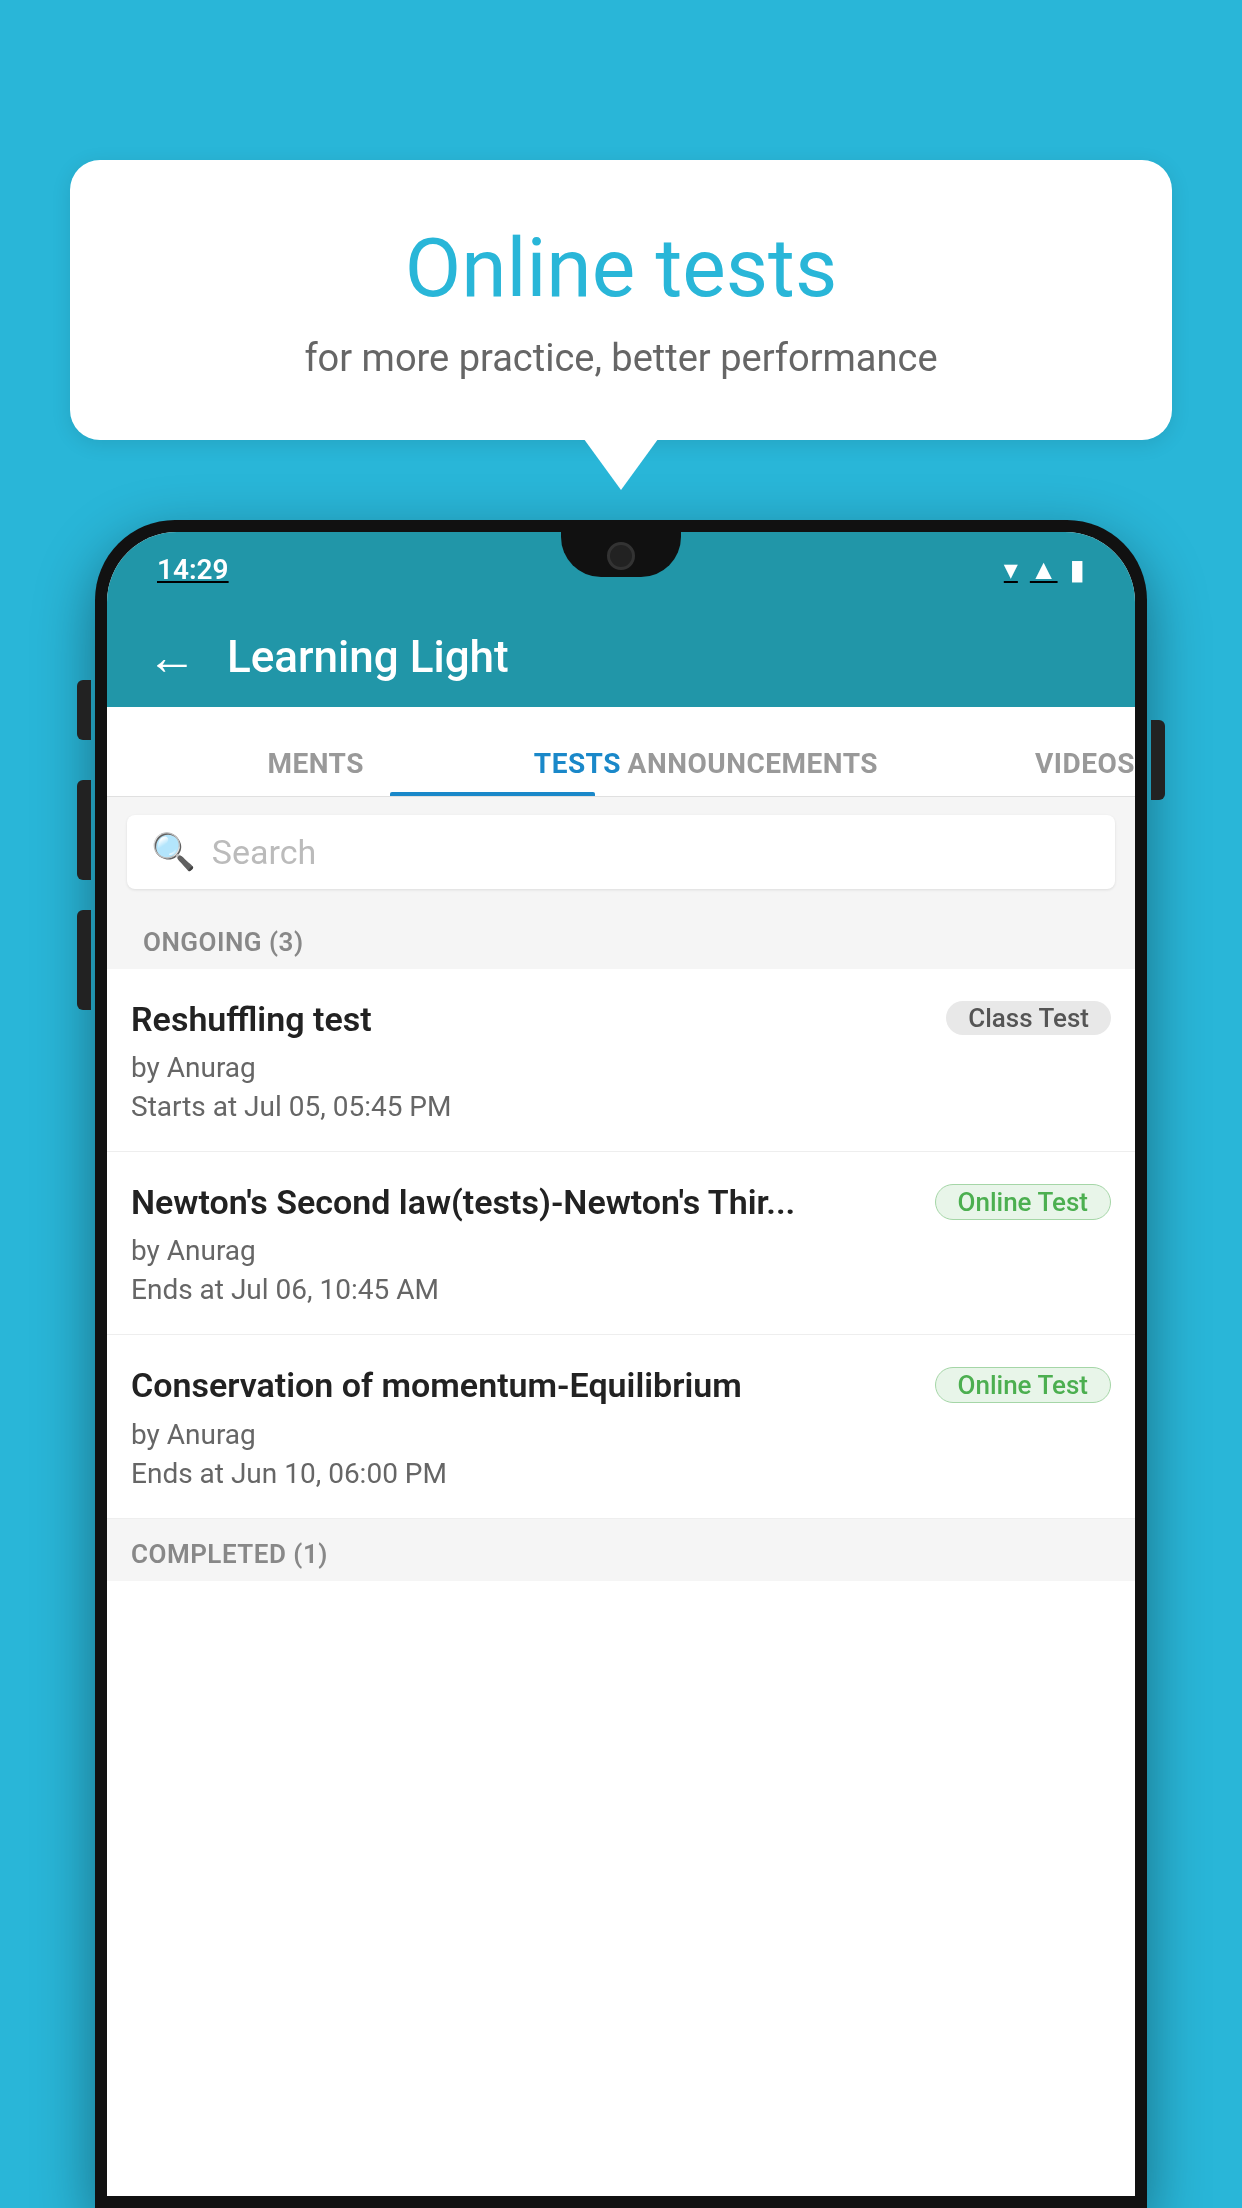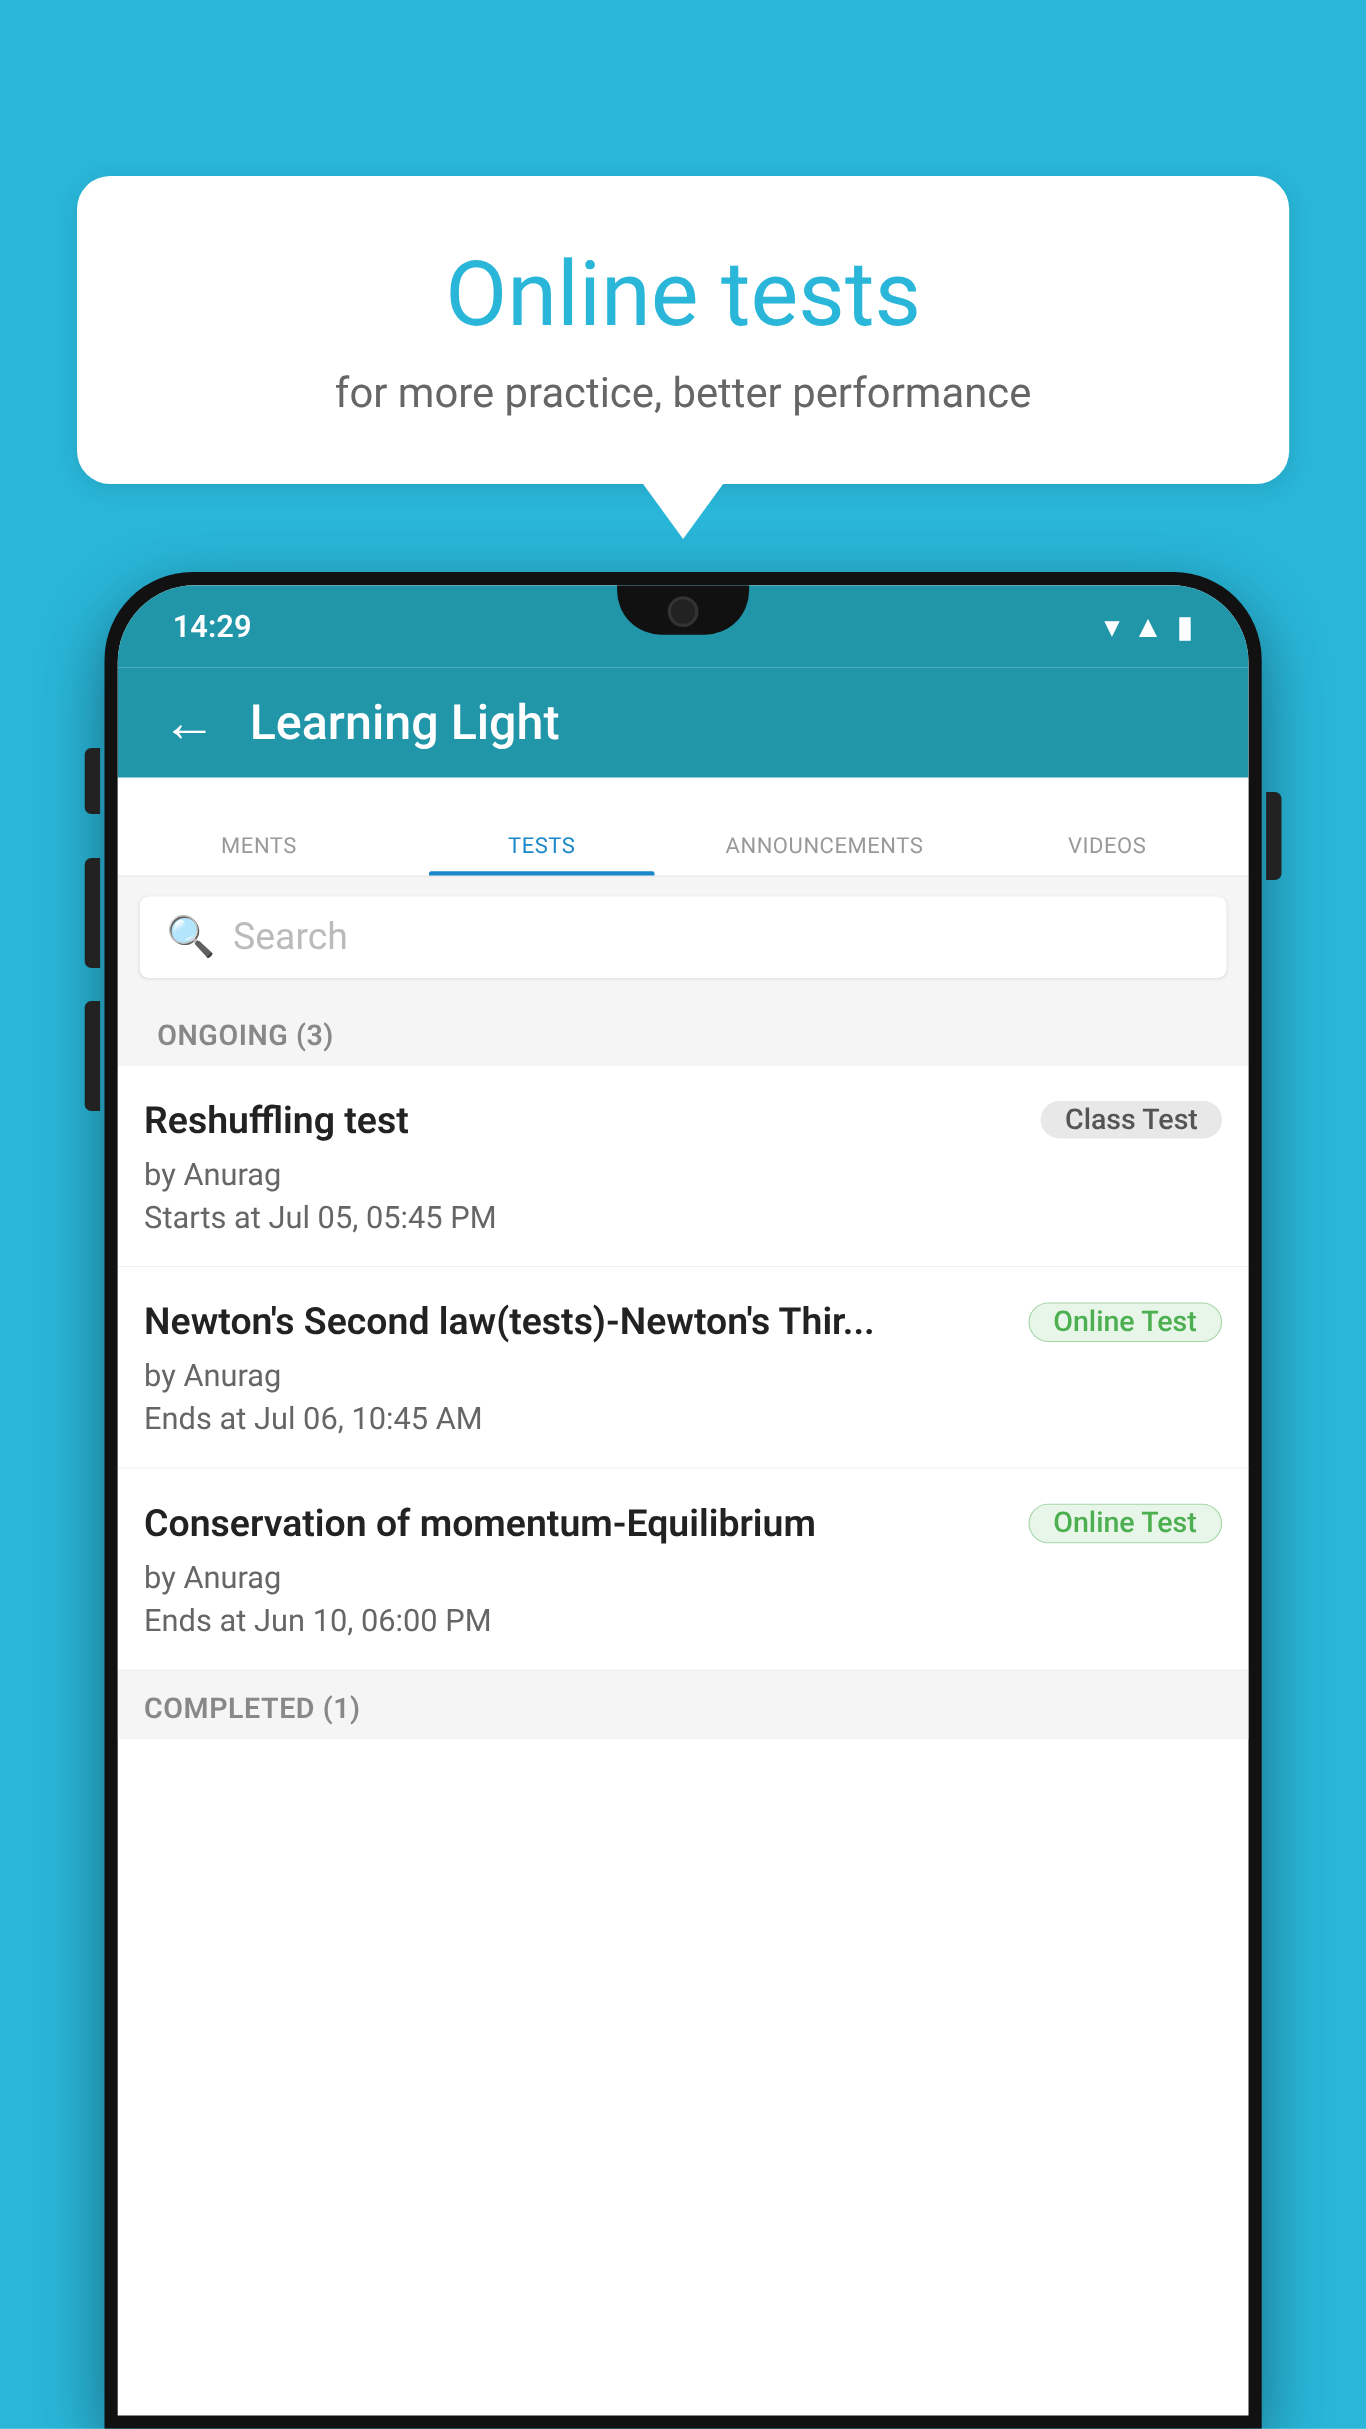--- a/index.html
+++ b/index.html
@@ -73,20 +73,21 @@
 
     
     .phone-notch-bar {
       background: #2196a8;
       height: 75px;
       display: flex;
       align-items: center;
       justify-content: space-between;
       padding: 0 50px;
       position: relative;
+      text-decoration: underline;
     }
 
     .notch-cutout {
       position: absolute;
       top: 0;
       left: 50%;
       transform: translateX(-50%);
       width: 120px;
       height: 45px;
       background: #111;
@@ -149,24 +150,24 @@
     .tabs-bar {
       background: white;
       display: flex;
       border-bottom: 1px solid #e0e0e0;
       height: 90px;
       align-items: flex-end;
     }
 
     .tab-item {
       flex: 1;
-      text-align: center;
+      text-align: right;
       padding-bottom: 16px;
-      font-size: 20px;
-      font-weight: 400;
+      font-size: 28px;
+      font-weight: 700;
       color: #999;
       cursor: pointer;
       position: relative;
       letter-spacing: 0.5px;
     }
 
     .tab-item.active {
       color: #1a88c9;
     }
 

